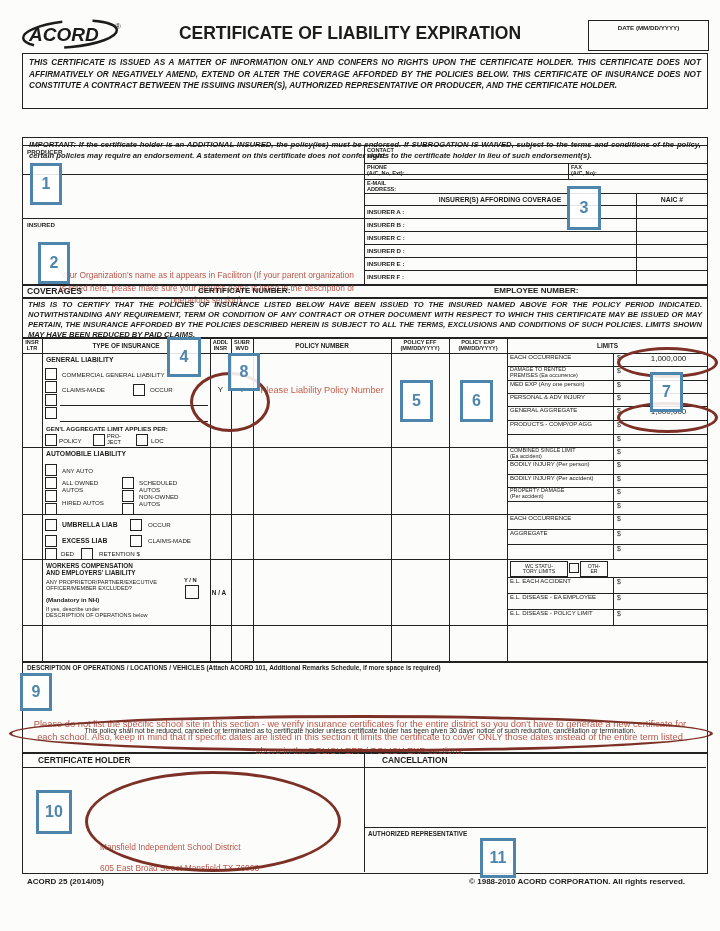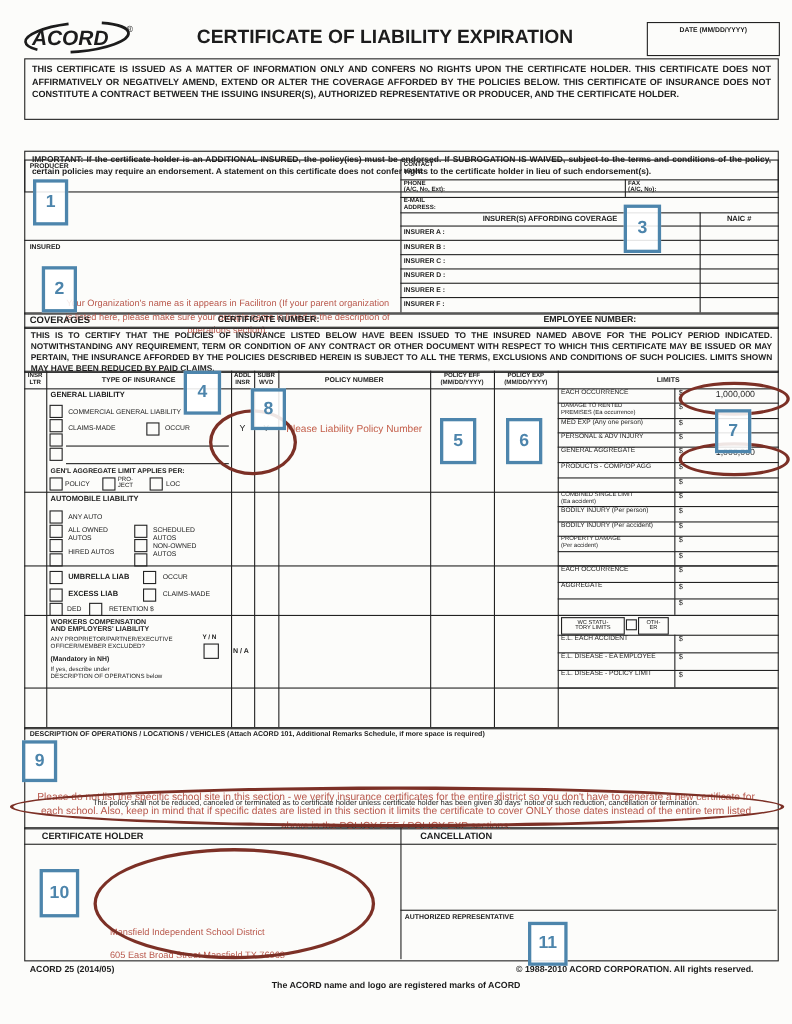--- a/index.html
+++ b/index.html
@@ -3,21 +3,21 @@
 <meta charset="utf-8">
 <style>
   html,body{margin:0;padding:0;background:#ffffff;}
   .page{position:relative;width:720px;height:931px;background:#fcfcfa;
         font-family:"Liberation Sans",sans-serif;color:#1c1c1c;overflow:hidden;}
   .t{position:absolute;}
   .bx{position:absolute;border:1px solid #222;}
   .bold{font-weight:bold;}
   .pre{white-space:pre-line;}
   .ctr{text-align:center;}
-  .jst{text-align:justify;}
+  .jst{text-align:justify;font-style:italic;}
   .f55{font-size:5.6px;line-height:1.1;}
   .f6{font-size:6.2px;line-height:1.15;}
   .f8{font-size:8px;line-height:1.35;}
   .vl{position:absolute;width:1px;background:#222;}
   .hl{position:absolute;height:1px;background:#222;}
   .cb{position:absolute;width:10px;height:10px;border:1px solid #222;background:transparent;}
   .cell{position:absolute;display:flex;align-items:center;justify-content:center;text-align:center;}
   .ann{position:absolute;border:3px solid #4d85ac;color:#4d85ac;background:rgba(255,255,255,.88);
        display:flex;align-items:center;justify-content:center;font-weight:bold;font-size:16px;z-index:6;}
   .oval{position:absolute;border:3px solid #7c3026;border-radius:50%;z-index:5;background:transparent;}
@@ -336,15 +336,14 @@
   <div class="ann" style="left:20px;top:673px;width:26px;height:32px;">9</div>
   <div class="ann" style="left:36px;top:790px;width:30px;height:38px;">10</div>
   <div class="ann" style="left:480px;top:838px;width:30px;height:34px;">11</div>
 
   <div class="oval" style="left:190px;top:372px;width:74px;height:54px;"></div>
   <div class="oval" style="left:617px;top:347px;width:95px;height:25px;"></div>
   <div class="oval" style="left:617px;top:402px;width:95px;height:25px;"></div>
 
   <div class="t bold f8" style="left:27px;top:877px;">ACORD 25 (2014/05)</div>
   <div class="t bold f8" style="left:359px;top:877px;width:326px;text-align:right;">© 1988-2010 ACORD CORPORATION.  All rights reserved.</div>
-  <div class="t bold f8 ctr" style="left:110px;top:891px;width:500px;">The ACORD name and logo are registered marks of ACORD</div>
 
 </div>
 
 </body></html>

